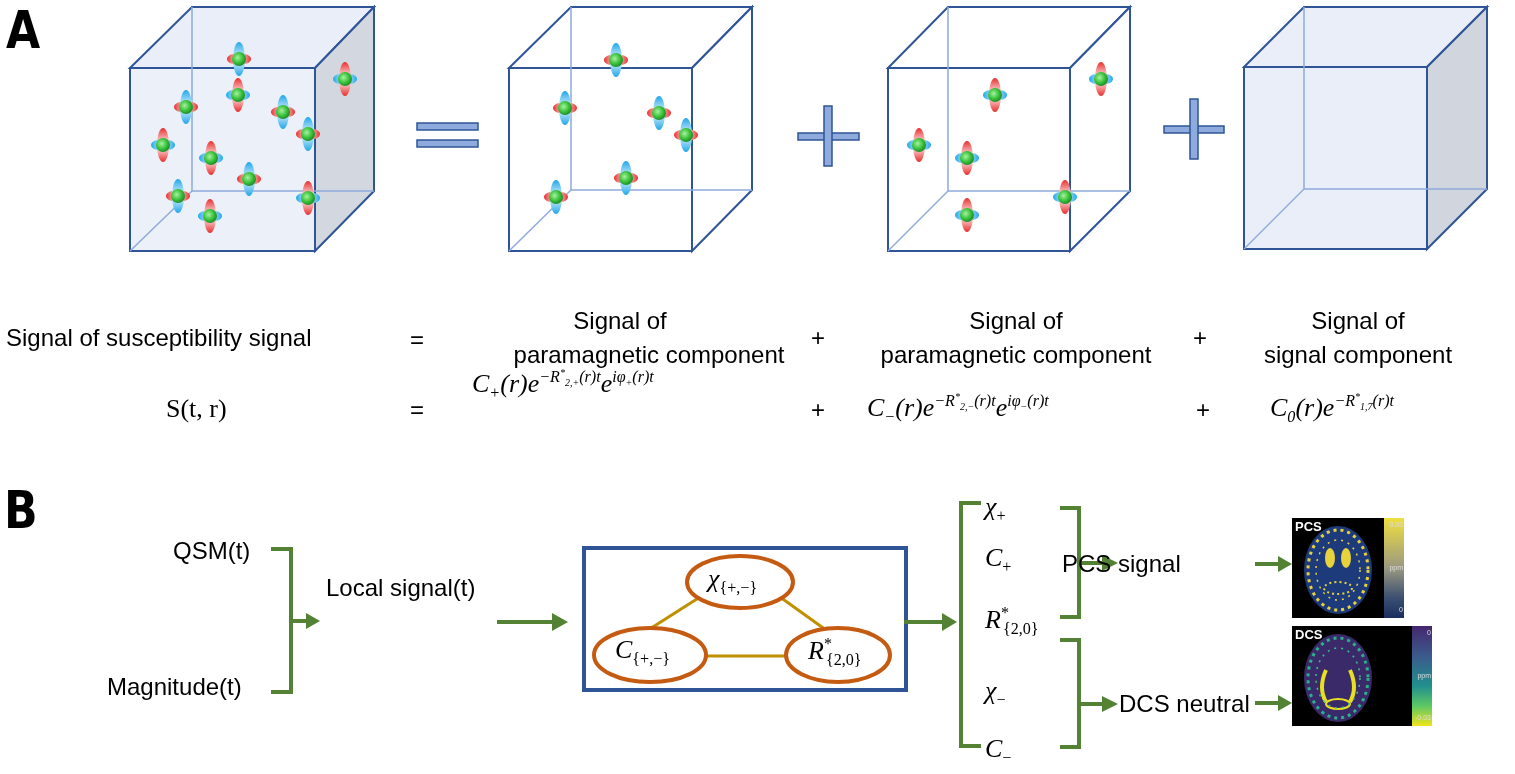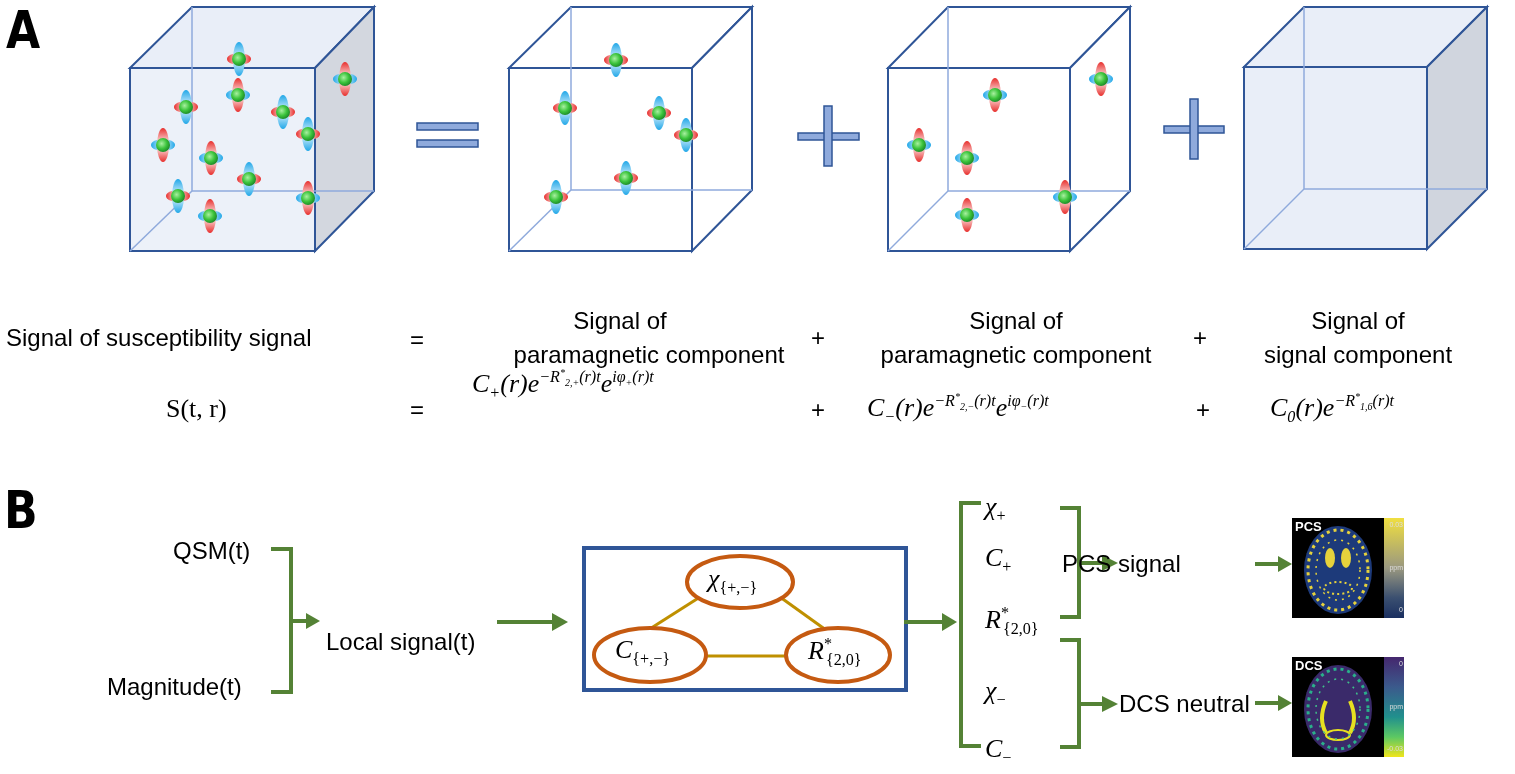--- a/index.html
+++ b/index.html
@@ -191,27 +191,27 @@
 <div class="txt" style="left:1193px; top:326px;">+</div>
 <div class="txt ctr" style="left:1358px; top:309px;">Signal of</div>
 <div class="txt ctr" style="left:1358px; top:343px;">signal component</div>
 
 <div class="math" style="left:166px; top:396px; font-style:normal;"><span>S(t, r)</span></div>
 <div class="txt" style="left:410px; top:398px;">=</div>
 <div class="math" style="left:472px; top:368px;">C<sub>+</sub>(r)e<sup>−R<sup>*</sup><sub>2,+</sub>(r)t</sup>e<sup>iφ<sub>+</sub>(r)t</sup></div>
 <div class="txt" style="left:811px; top:398px;">+</div>
 <div class="math" style="left:867px; top:392px;">C<sub>−</sub>(r)e<sup>−R<sup>*</sup><sub>2,−</sub>(r)t</sup>e<sup>iφ<sub>−</sub>(r)t</sup></div>
 <div class="txt" style="left:1196px; top:398px;">+</div>
-<div class="math" style="left:1270px; top:392px;">C<sub>0</sub>(r)e<sup>−R<sup>*</sup><sub>1,6</sub>(r)t</sup></div>
+<div class="math" style="left:1270px; top:392px;">C<sub>0</sub>(r)e<sup>−R<sup>*</sup><sub>1,7</sub>(r)t</sup></div>
 
 <div class="panel-label" style="left:4px; top:484px;">B</div>
 
 <div class="txt" style="left:173px; top:539px;">QSM(t)</div>
 <div class="txt" style="left:107px; top:675px;">Magnitude(t)</div>
-<div class="txt" style="left:326px; top:630px;">Local signal(t)</div>
+<div class="txt" style="left:326px; top:576px;">Local signal(t)</div>
 
 <div class="math" style="left:708px; top:566px;"><span>χ</span><sub class="up">{+,−}</sub></div>
 <div class="math" style="left:615px; top:637px;"><span>C</span><sub class="up">{+,−}</sub></div>
 <div class="math" style="left:808px; top:636px;"><span>R</span><sup class="up">*</sup><sub class="up" style="margin-left:-6px;">{2,0}</sub></div>
 
 <div class="math" style="left:985px; top:494px;"><span>χ</span><sub class="up">+</sub></div>
 <div class="math" style="left:985px; top:545px;"><span>C</span><sub class="up">+</sub></div>
 <div class="math" style="left:985px; top:605px;"><span>R</span><sup class="up">*</sup><sub class="up" style="margin-left:-6px;">{2,0}</sub></div>
 <div class="math" style="left:985px; top:678px;"><span>χ</span><sub class="up">−</sub></div>
 <div class="math" style="left:985px; top:736px;"><span>C</span><sub class="up">−</sub></div>
@@ -228,21 +228,21 @@
     <ellipse cx="46" cy="70" rx="14" ry="6" fill="none" stroke="#e6d23c" stroke-width="2" stroke-dasharray="2 3"></ellipse>
     <ellipse cx="46" cy="52" rx="22" ry="30" fill="none" stroke="#e6d23c" stroke-width="1.5" stroke-dasharray="2 5"></ellipse>
   </svg>
   <div class="brain-title">PCS</div>
   <div class="cbar" style="background:linear-gradient(#f0df40,#9a9880 50%,#3a4f70 80%,#1a2f60);"></div>
   <div class="cbar-lab" style="top:3px;">0.03</div>
   <div class="cbar-lab" style="top:46px;">ppm</div>
   <div class="cbar-lab" style="top:88px;">0</div>
 </div>
 
-<div class="brain" style="left:1292px; top:657px;">
+<div class="brain" style="left:1292px; top:626px;padding-left:28px;">
   <svg width="112" height="100">
     <ellipse cx="46" cy="52" rx="34" ry="44" fill="#3a2a6a"></ellipse>
     <ellipse cx="46" cy="52" rx="30" ry="40" fill="none" stroke="#2ab08a" stroke-width="3" stroke-dasharray="3 4"></ellipse>
     <path d="M34 44 Q26 62 34 76" fill="none" stroke="#e6e020" stroke-width="4"></path>
     <path d="M58 44 Q66 62 58 76" fill="none" stroke="#e6e020" stroke-width="4"></path>
     <ellipse cx="46" cy="78" rx="12" ry="5" fill="none" stroke="#e6e020" stroke-width="2"></ellipse>
     <ellipse cx="46" cy="52" rx="22" ry="30" fill="none" stroke="#3fc08a" stroke-width="1.5" stroke-dasharray="2 5"></ellipse>
   </svg>
   <div class="brain-title">DCS</div>
   <div class="cbar" style="background:linear-gradient(#45276e,#3b5a8c 30%,#21908d 60%,#5cc863 80%,#f0e51c);"></div>

